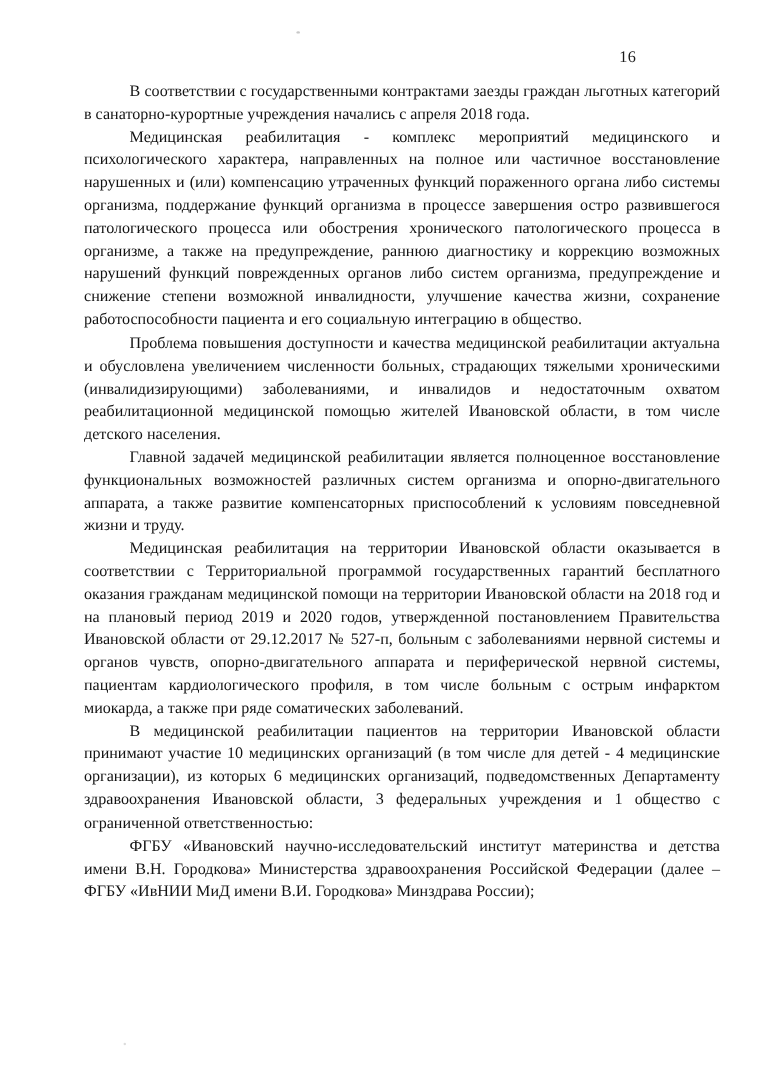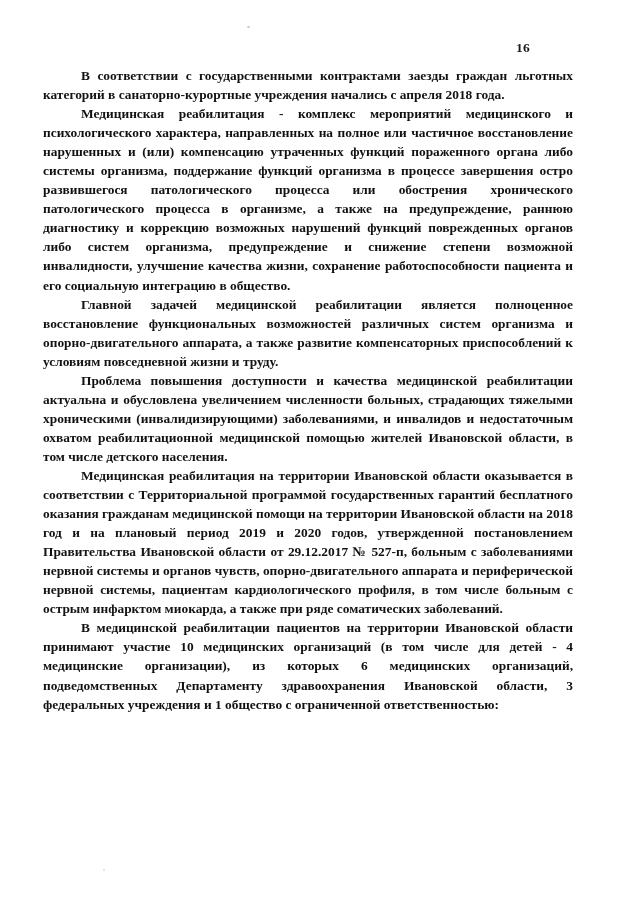--- a/index.html
+++ b/index.html
@@ -14,40 +14,39 @@
     color: #1a1a1a;
     position: relative;
     overflow: hidden;
   }
   .page {
     position: relative;
     width: 576px;
     height: 905px;
     box-sizing: border-box;
     padding: 36px 46px 40px 58px;
-    font-weight: bold;
   }
   .page-number {
     position: absolute;
     top: 40px;
     right: 46px;
     font-size: 13.5px;
     letter-spacing: 0.2px;
   }
   .speck {
     position: absolute;
     background: #9a9a9a;
     border-radius: 50%;
     opacity: 0.55;
   }
   .speck.s1 { left: 247px; top: 26px; width: 3px; height: 2px; }
   .speck.s2 { left: 103px; top: 869px; width: 2px; height: 2px; opacity: 0.35; }
   .body-text {
     position: absolute;
-    left: 43px;
+    left: 70px;
     top: 66px;
     width: 530px;
   }
   p {
     margin: 0;
     font-size: 13.4px;
     line-height: 19.05px;
     text-align: justify;
     text-justify: inter-word;
     text-indent: 38px;
@@ -67,19 +66,20 @@
 <div class="page">
 
   <div class="speck s1"></div>
   <div class="speck s2"></div>
 
   <div class="page-number">16</div>
 
   <div class="body-text">
     <p>В соответствии с государственными контрактами заезды граждан льготных категорий в санаторно-курортные учреждения начались с апреля 2018 года.</p>
     <p>Медицинская реабилитация - комплекс мероприятий медицинского и психологического характера, направленных на полное или частичное восстановление нарушенных и (или) компенсацию утраченных функций пораженного органа либо системы организма, поддержание функций организма в процессе завершения остро развившегося патологического процесса или обострения хронического патологического процесса в организме, а также на предупреждение, раннюю диагностику и коррекцию возможных нарушений функций поврежденных органов либо систем организма, предупреждение и снижение степени возможной инвалидности, улучшение качества жизни, сохранение работоспособности пациента и его социальную интеграцию в общество.</p>
+    <p>Проблема повышения доступности и качества медицинской реабилитации актуальна и обусловлена увеличением численности больных, страдающих тяжелыми хроническими (инвалидизирующими) заболеваниями, и инвалидов и недостаточным охватом реабилитационной медицинской помощью жителей Ивановской области, в том числе детского населения.</p>
     <p>Главной задачей медицинской реабилитации является полноценное восстановление функциональных возможностей различных систем организма и опорно-двигательного аппарата, а также развитие компенсаторных приспособлений к условиям повседневной жизни и труду.</p>
-    <p>Проблема повышения доступности и качества медицинской реабилитации актуальна и обусловлена увеличением численности больных, страдающих тяжелыми хроническими (инвалидизирующими) заболеваниями, и инвалидов и недостаточным охватом реабилитационной медицинской помощью жителей Ивановской области, в том числе детского населения.</p>
     <p>Медицинская реабилитация на территории Ивановской области оказывается в соответствии с Территориальной программой государственных гарантий бесплатного оказания гражданам медицинской помощи на территории Ивановской области на 2018 год и на плановый период 2019 и 2020 годов, утвержденной постановлением Правительства Ивановской области от 29.12.2017 № 527-п, больным с заболеваниями нервной системы и органов чувств, опорно-двигательного аппарата и периферической нервной системы, пациентам кардиологического профиля, в том числе больным с острым инфарктом миокарда, а также при ряде соматических заболеваний.</p>
     <p>В медицинской реабилитации пациентов на территории Ивановской области принимают участие 10 медицинских организаций (в том числе для детей - 4 медицинские организации), из которых 6 медицинских организаций, подведомственных Департаменту здравоохранения Ивановской области, 3 федеральных учреждения и 1 общество с ограниченной ответственностью:</p>
+    <p>ФГБУ «Ивановский научно-исследовательский институт материнства и детства имени В.Н. Городкова» Министерства здравоохранения Российской Федерации (далее – ФГБУ «ИвНИИ МиД имени В.И. Городкова» Минздрава России);</p>
   </div>
 
 </div>
 
 </body></html>

